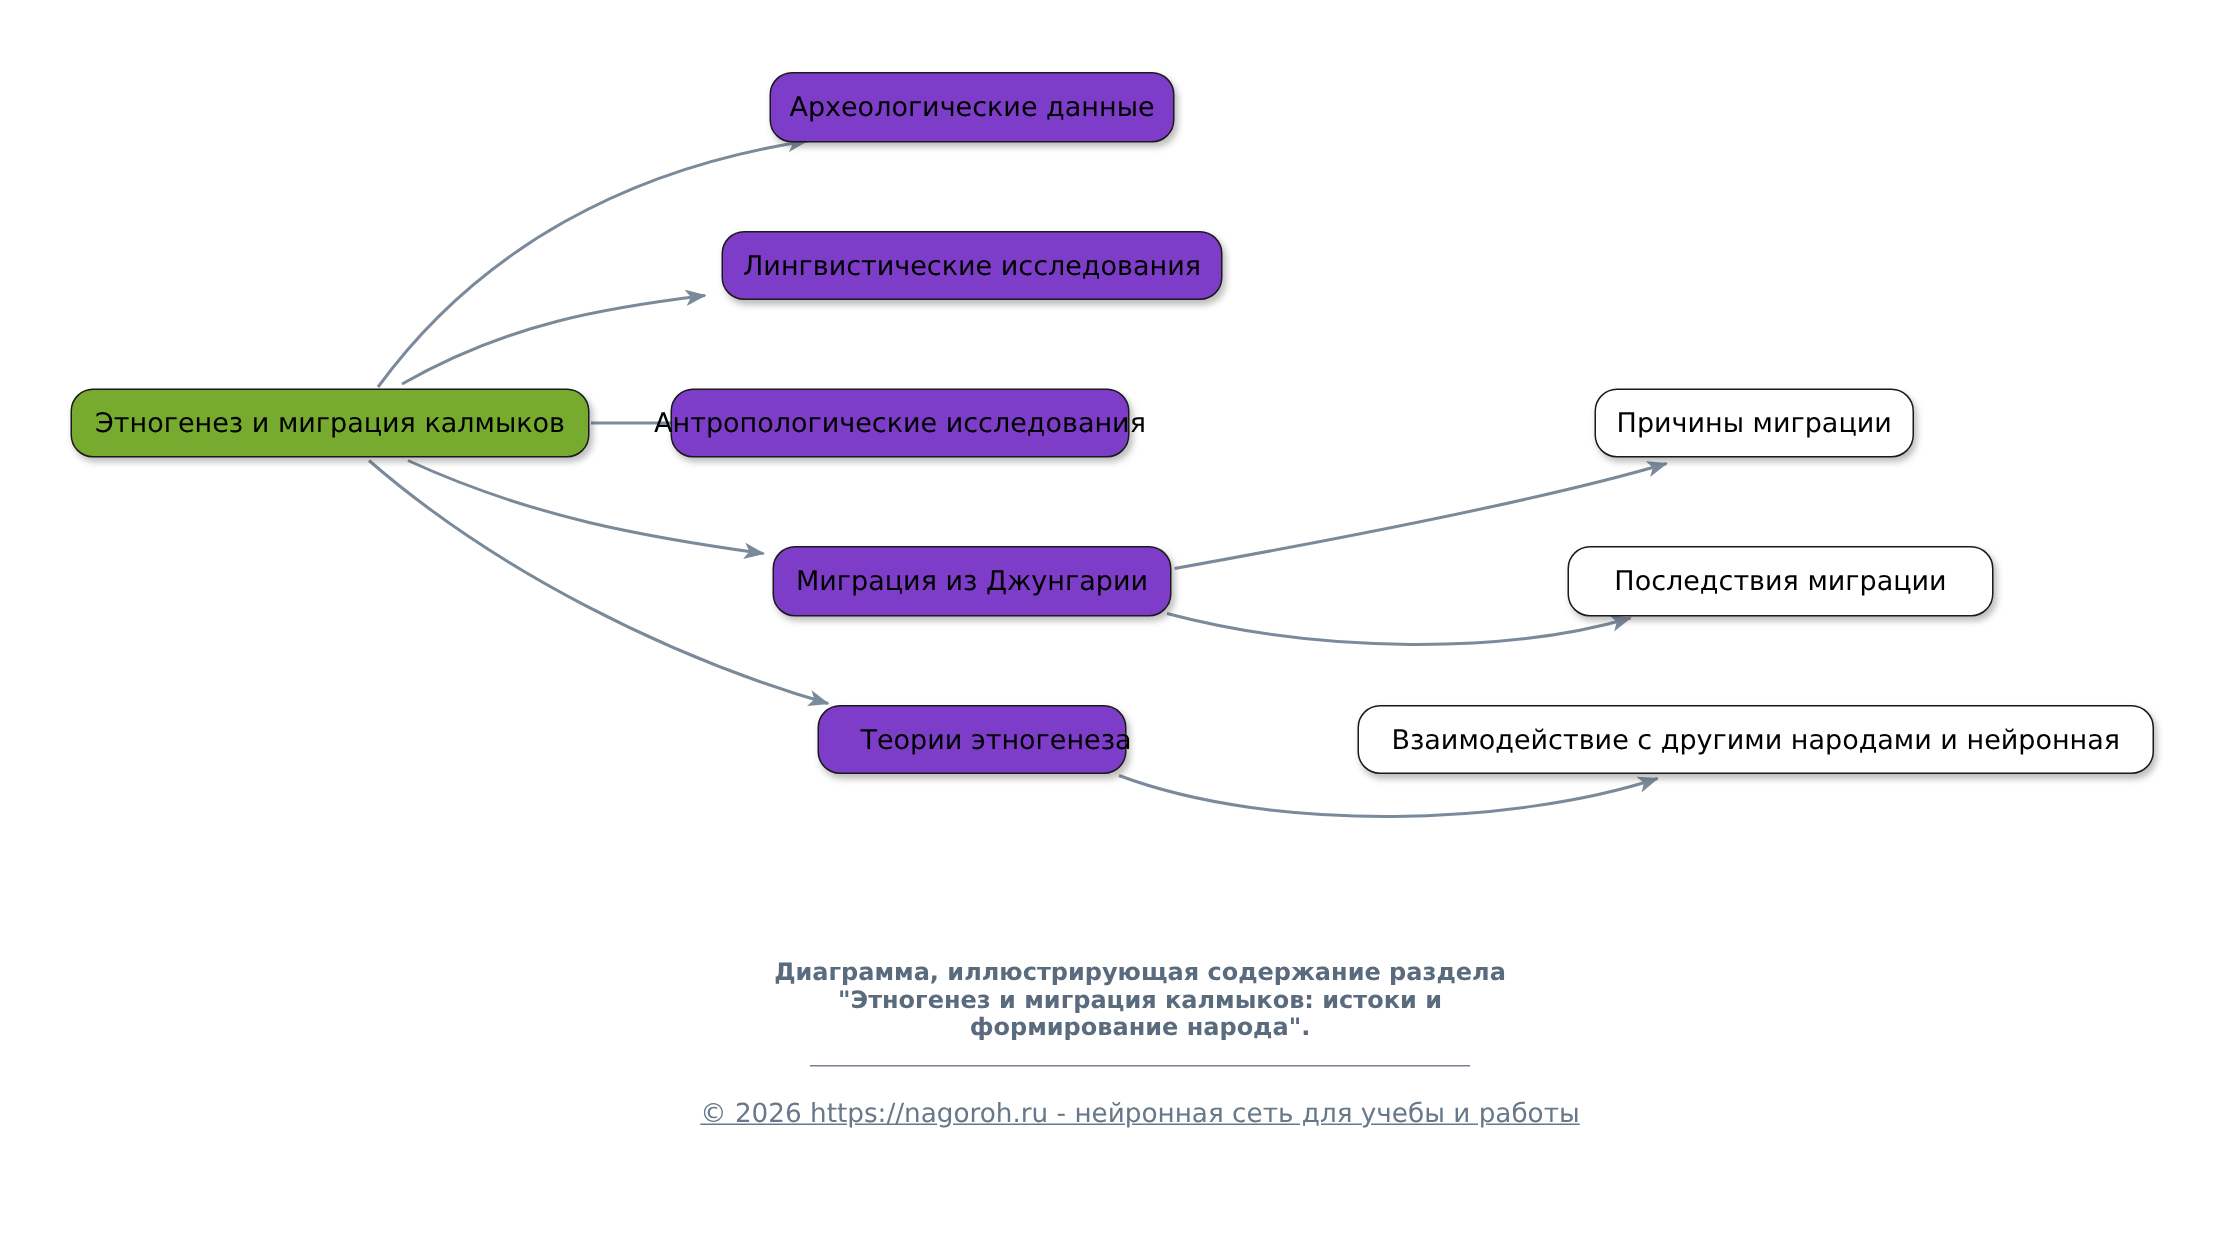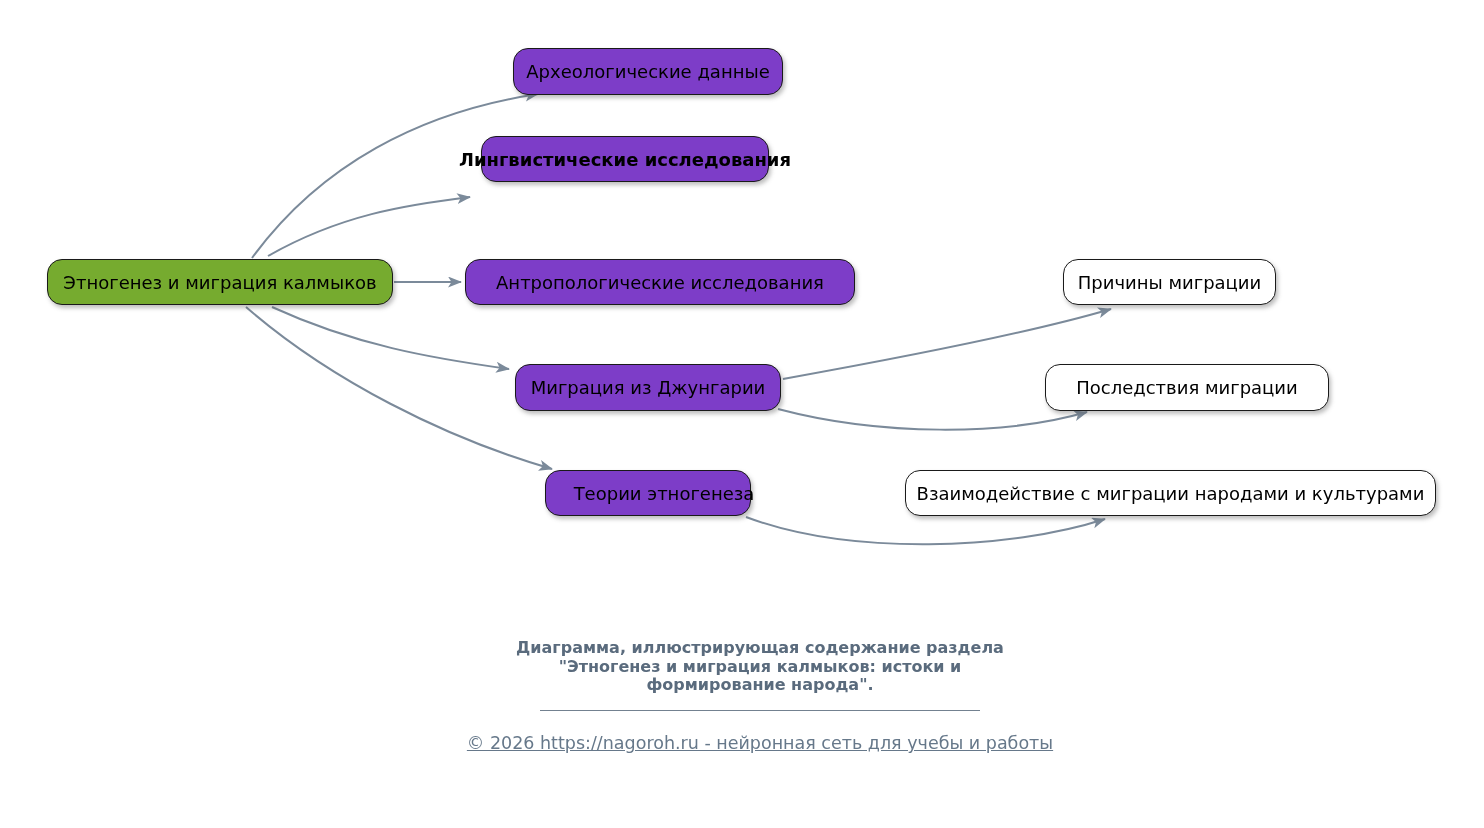--- a/index.html
+++ b/index.html
@@ -62,46 +62,46 @@
   </svg>
 
   <div class="node node-root" style="left:47px;top:259px;width:346px;height:46px;">
     <span>Этногенез и миграция калмыков</span>
   </div>
 
   <div class="node node-branch" style="left:513px;top:48px;width:270px;height:47px;">
     <span>Археологические данные</span>
   </div>
 
-  <div class="node node-branch" style="left:481px;top:136px;width:288px;height:46px;font-weight:bold;">
+  <div class="node node-branch" style="left:481px;top:154px;width:334px;height:46px;">
     <span>Лингвистические исследования</span>
   </div>
 
-  <div class="node node-branch" style="left:465px;top:259px;width:390px;height:46px;">
+  <div class="node node-branch" style="left:447px;top:259px;width:306px;height:46px;">
     <span>Антропологические исследования</span>
   </div>
 
   <div class="node node-branch" style="left:515px;top:364px;width:266px;height:47px;">
     <span>Миграция из Джунгарии</span>
   </div>
 
   <div class="node node-branch" style="left:545px;top:470px;width:206px;height:46px;padding-left:32px;">
     <span>Теории этногенеза</span>
   </div>
 
   <div class="node node-subtopic" style="left:1063px;top:259px;width:213px;height:46px;">
     <span>Причины миграции</span>
   </div>
 
   <div class="node node-subtopic" style="left:1045px;top:364px;width:284px;height:47px;">
     <span>Последствия миграции</span>
   </div>
 
   <div class="node node-subtopic" style="left:905px;top:470px;width:531px;height:46px;">
-    <span>Взаимодействие с миграции народами и культурами</span>
+    <span>Взаимодействие с другими народами и нейронная</span>
   </div>
 
   <div class="caption">
     <div>Диаграмма, иллюстрирующая содержание раздела</div>
     <div>"Этногенез и миграция калмыков: истоки и</div>
     <div>формирование народа".</div>
   </div>
 
   <div class="divider"></div>
 

